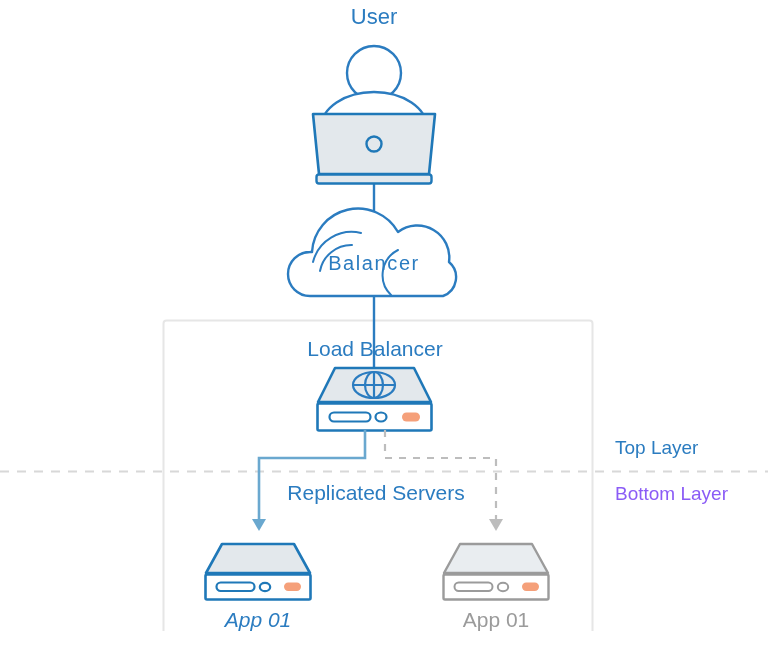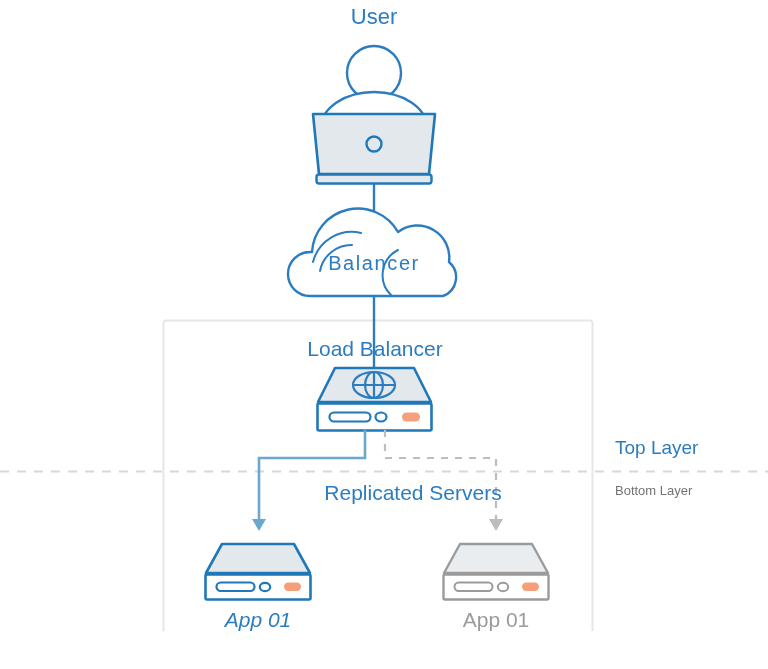--- a/index.html
+++ b/index.html
@@ -52,33 +52,32 @@
     left: 375px;
     top: 337px;
     font-size: 21px;
     color: #2b7cc0;
   }
   #label-replicated-servers {
     left: 376px;
     top: 481px;
     font-size: 21px;
     color: #2b7cc0;
-    margin-left: 37px;
   }
   #label-top-layer {
     left: 615px;
     top: 437px;
     font-size: 19px;
     color: #2b7cc0;
   }
   #label-bottom-layer {
     left: 615px;
     top: 483px;
-    font-size: 13px;
-    color: #737373;
+    font-size: 19px;
+    color: #8b5cf6;
   }
   #label-app-01 {
     left: 258px;
     top: 608px;
     font-size: 21px;
     color: #2b7cc0;
     font-style: italic;
   }
   #label-app-02 {
     left: 496px;

